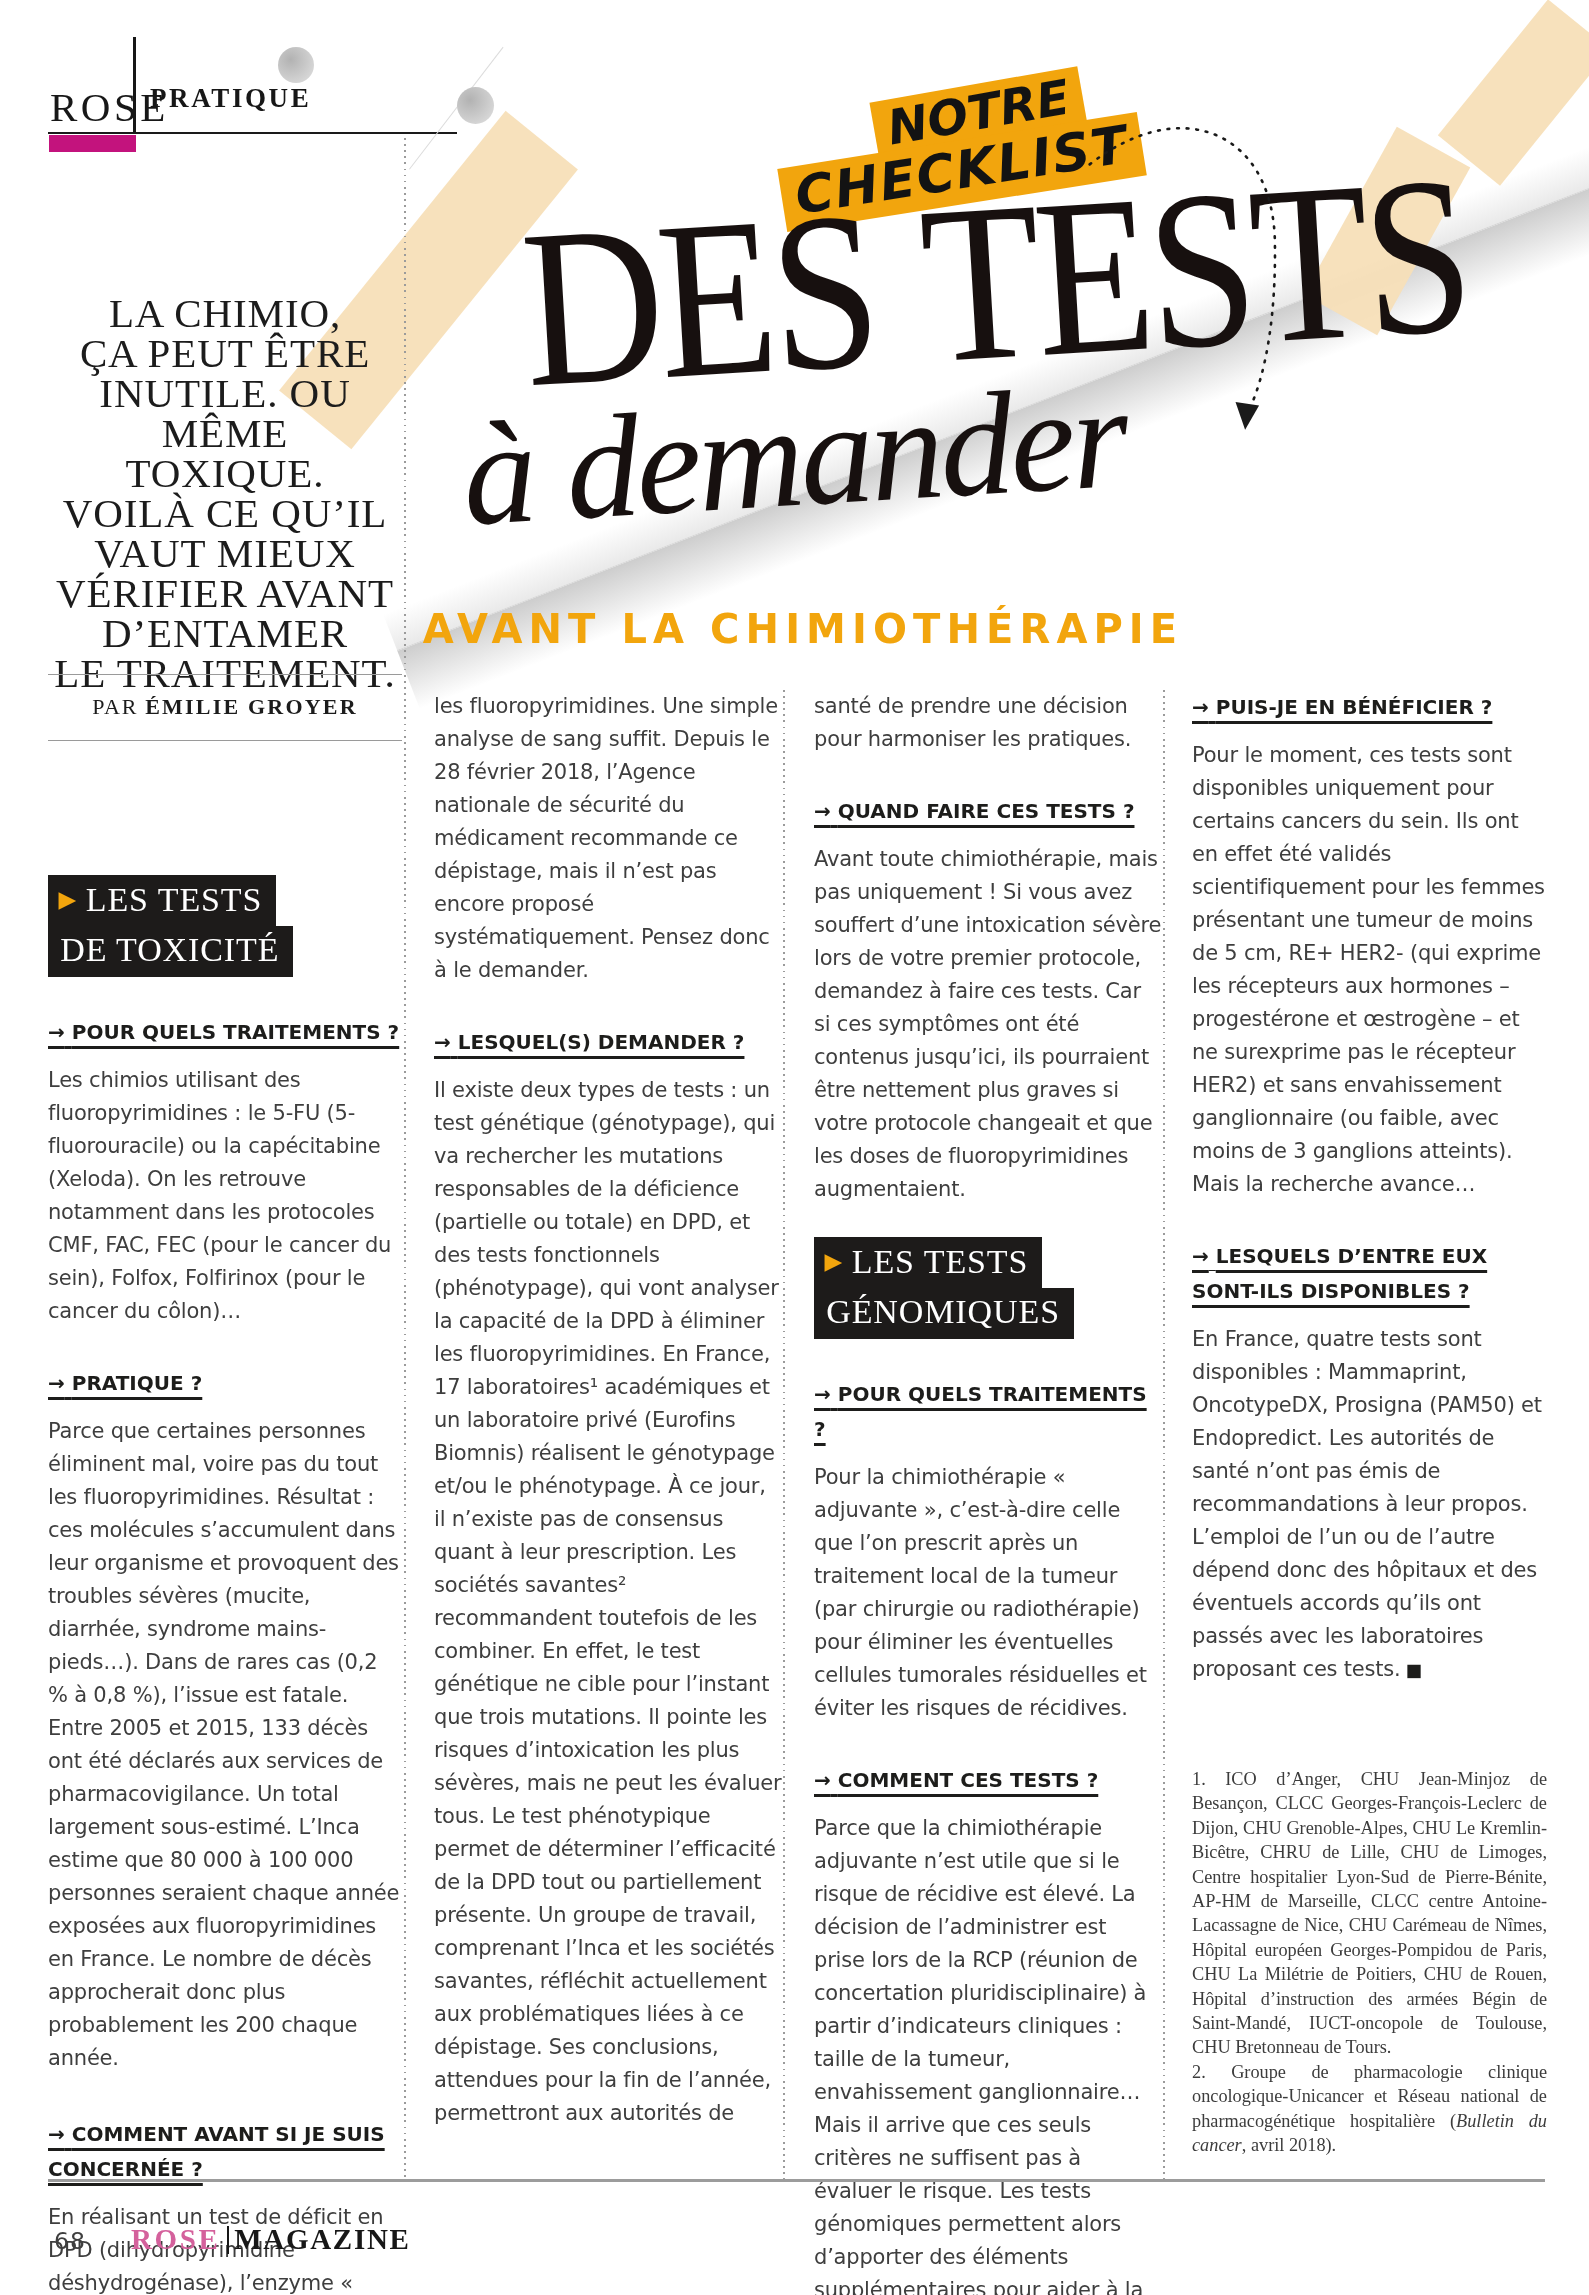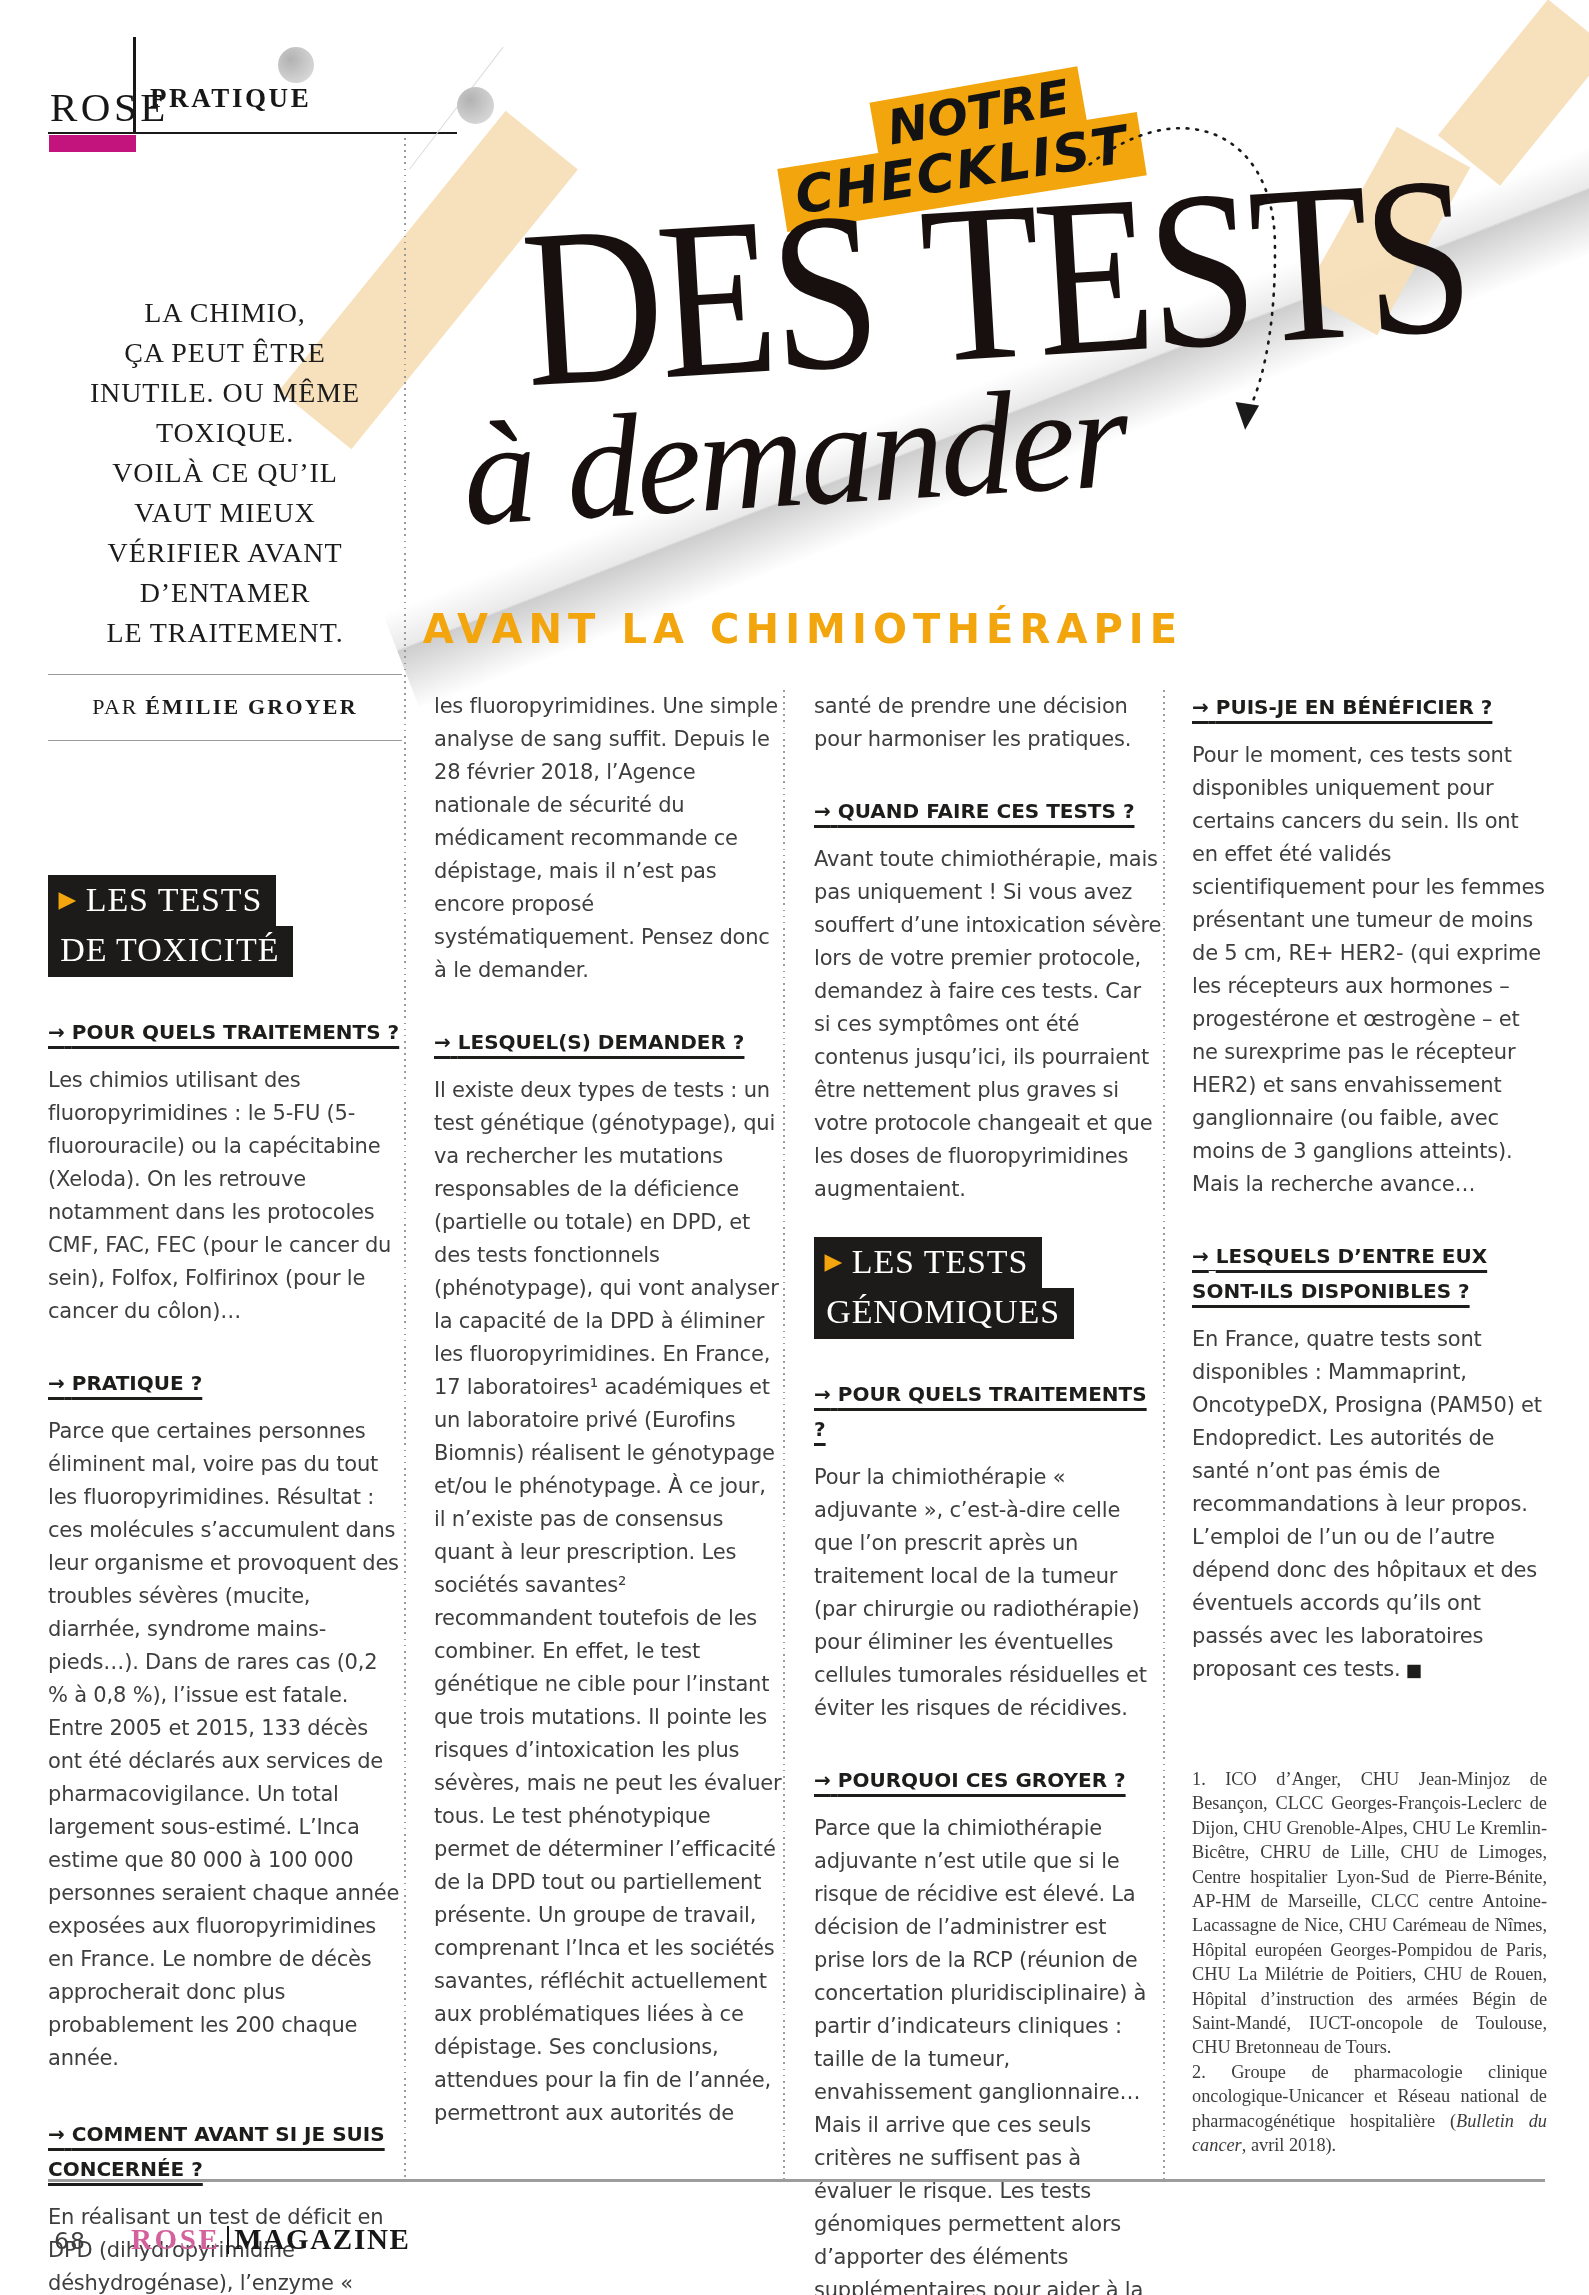--- a/index.html
+++ b/index.html
@@ -43,21 +43,21 @@
       transform-origin:50% 50%;}
   .title-script{left:410px;top:382px;width:768px;text-align:center;
       font-family:"Liberation Serif",serif;font-style:italic;font-size:147px;line-height:1;
       color:#17100f;letter-spacing:-3.5px;transform:rotate(-3.4deg);}
   .title-sub{left:410px;top:606px;width:786px;text-align:center;
       font-size:40px;font-weight:bold;letter-spacing:6.1px;color:#f2a50d;}
   .arc-svg{left:0;top:0;width:1590px;height:699px;pointer-events:none;}
 
   
   .intro-quote{left:48px;top:293px;width:354px;text-align:center;
-      font-family:"Liberation Serif",serif;font-size:28px;line-height:40px;color:#1c1c1c;
+      font-family:"Liberation Serif",serif;font-size:41px;line-height:40px;color:#1c1c1c;
       letter-spacing:0.9px;}
   .intro-rule{left:48px;top:674px;width:354px;height:0.9px;background:#9a9a9a;}
   .byline{left:48px;top:694px;width:354px;text-align:center;font-family:"Liberation Serif",serif;
       font-size:22px;letter-spacing:1.7px;color:#1c1c1c;}
   .byline b{letter-spacing:2.2px;}
   .intro-rule2{left:48px;top:740px;width:354px;height:0.9px;background:#9a9a9a;}
 
   
   .col{position:absolute;font-size:21px;line-height:33px;letter-spacing:-0.2px;color:#3e3e3e;}
   .col p{margin:0;}
@@ -152,21 +152,21 @@
   <div class="col col3">
     <p>santé de prendre une décision pour harmoniser les pratiques.</p>
     <div class="h"><span class="arr">→</span> <span>QUAND FAIRE CES TESTS ?</span></div>
     <p>Avant toute chimiothérapie, mais pas uniquement ! Si vous avez souffert d’une intoxication sévère lors de votre premier protocole, demandez à faire ces tests. Car si ces symptômes ont été contenus jusqu’ici, ils pourraient être nettement plus graves si votre protocole changeait et que les doses de fluoropyrimidines augmentaient.</p>
     <div class="secbox mid">
       <span class="secline"><span class="tri">▶</span><span>LES TESTS</span></span><br>
       <span class="secline second">GÉNOMIQUES</span>
     </div>
     <div class="h"><span class="arr">→</span> <span>POUR QUELS TRAITEMENTS ?</span></div>
     <p>Pour la chimiothérapie « adjuvante », c’est-à-dire celle que l’on prescrit après un traitement local de la tumeur (par chirurgie ou radiothérapie) pour éliminer les éventuelles cellules tumorales résiduelles et éviter les risques de récidives.</p>
-    <div class="h"><span class="arr">→</span> <span>POURQUOI CES GROYER ?</span></div>
+    <div class="h"><span class="arr">→</span> <span>COMMENT CES TESTS ?</span></div>
     <p>Parce que la chimiothérapie adjuvante n’est utile que si le risque de récidive est élevé. La décision de l’administrer est prise lors de la RCP (réunion de concertation pluridisciplinaire) à partir d’indicateurs cliniques : taille de la tumeur, envahissement ganglionnaire… Mais il arrive que ces seuls critères ne suffisent pas à évaluer le risque. Les tests génomiques permettent alors d’apporter des éléments supplémentaires pour aider à la prise de décision.</p>
   </div>
 
   <div class="col col4">
     <div class="h h-first"><span class="arr">→</span> <span>PUIS-JE EN BÉNÉFICIER ?</span></div>
     <p>Pour le moment, ces tests sont disponibles uniquement pour certains cancers du sein. Ils ont en effet été validés scientifiquement pour les femmes présentant une tumeur de moins de 5 cm, RE+ HER2- (qui exprime les récepteurs aux hormones – progestérone et œstrogène – et ne surexprime pas le récepteur HER2) et sans envahissement ganglionnaire (ou faible, avec moins de 3 ganglions atteints). Mais la recherche avance…</p>
     <div class="h"><span class="arr">→</span> <span>LESQUELS D’ENTRE EUX SONT-ILS DISPONIBLES ?</span></div>
     <p><span>En France, quatre tests sont disponibles : Mammaprint, OncotypeDX, Prosigna (PAM50) et Endopredict. Les autorités de santé n’ont pas émis de recommandations à leur propos. L’emploi de l’un ou de l’autre dépend donc des hôpitaux et des éventuels accords qu’ils ont passés avec les laboratoires proposant ces tests.</span><span class="endmark">■</span></p>
     <div class="footnotes">
       <p>1. ICO d’Anger, CHU Jean-Minjoz de Besançon, CLCC Georges-François-Leclerc de Dijon, CHU Grenoble-Alpes, CHU Le Kremlin-Bicêtre, CHRU de Lille, CHU de Limoges, Centre hospitalier Lyon-Sud de Pierre-Bénite, AP-HM de Marseille, CLCC centre Antoine-Lacassagne de Nice, CHU Carémeau de Nîmes, Hôpital européen Georges-Pompidou de Paris, CHU La Milétrie de Poitiers, CHU de Rouen, Hôpital d’instruction des armées Bégin de Saint-Mandé, IUCT-oncopole de Toulouse, CHU Bretonneau de Tours.</p>

